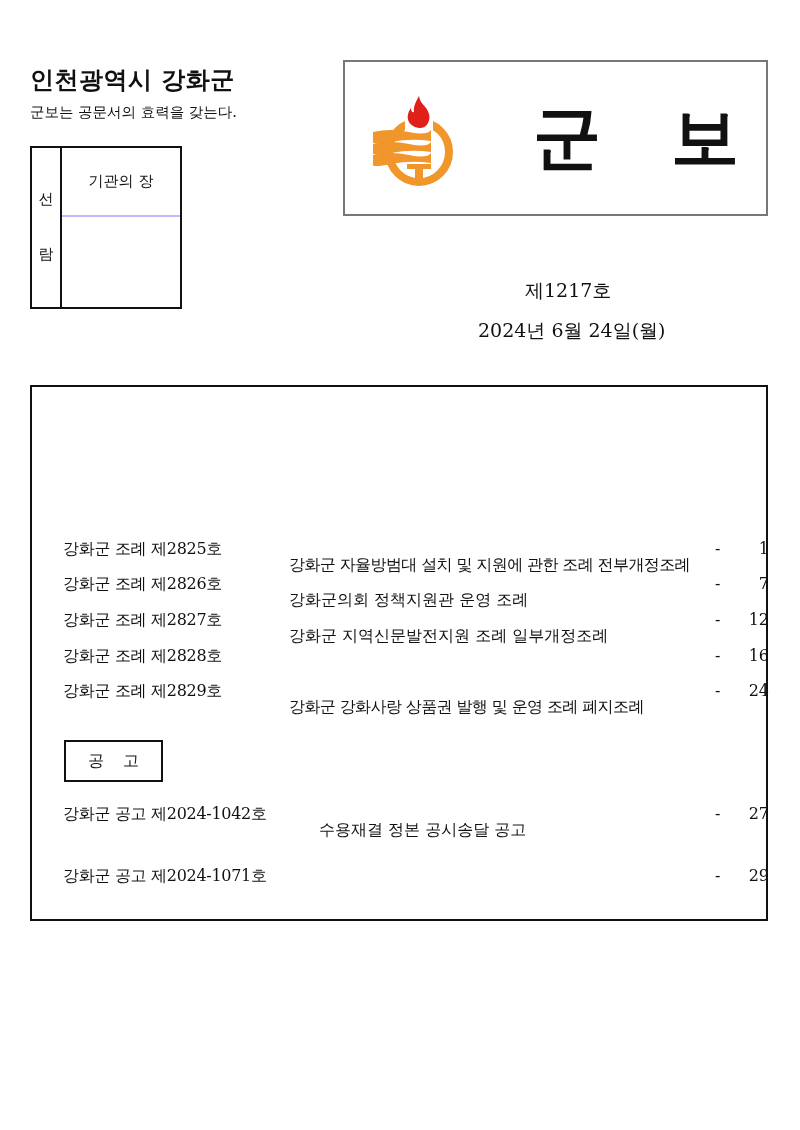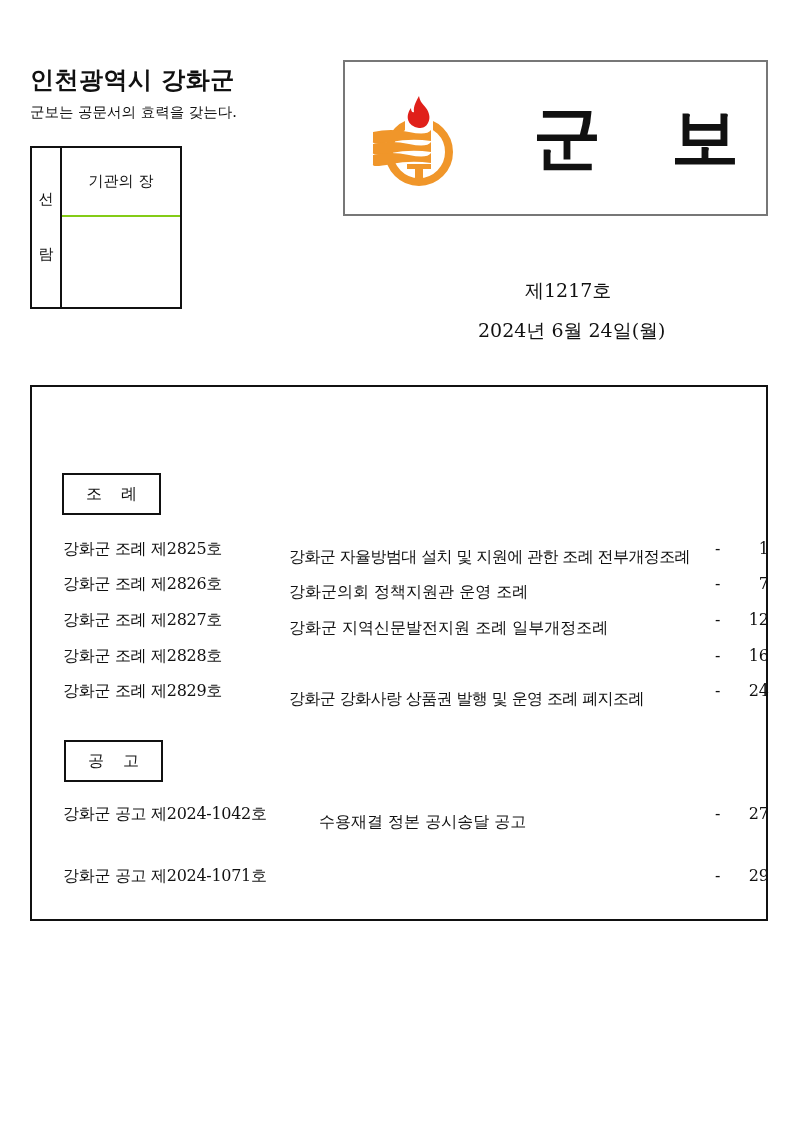--- a/index.html
+++ b/index.html
@@ -6,36 +6,36 @@
   body { width: 800px; height: 1130px; position: relative; overflow: hidden; color: #111; }
   .serif { font-family: "DejaVu Serif", "Liberation Serif", serif; }
   .sans { font-family: "DejaVu Sans", "Liberation Sans", sans-serif; }
 
   .org-title { position: absolute; left: 30px; top: 64px; font-size: 24px; font-weight: bold; letter-spacing: 0.5px; }
   .org-sub { position: absolute; left: 30px; top: 103px; font-size: 14.5px; }
 
   .overview { position: absolute; left: 30px; top: 146px; width: 152px; height: 163px; border: 2px solid #111; box-sizing: border-box; }
   .overview .side { position: absolute; left: 0; top: 0; width: 30px; height: 100%; border-right: 2px solid #111; box-sizing: border-box; }
   .overview .side span { position: absolute; left: 0; width: 28px; text-align: center; font-size: 15px; }
-  .overview .head-cell { position: absolute; left: 30px; top: 0; right: 0; height: 69px; border-bottom: 2px solid #84cc16; box-sizing: border-box; text-align: center; font-size: 15px; padding-top: 24px; }
+  .overview .head-cell { position: absolute; left: 30px; top: 0; right: 0; height: 69px; border-bottom: 2px solid #c4b5fd; box-sizing: border-box; text-align: center; font-size: 15px; padding-top: 24px; }
 
   .masthead { position: absolute; left: 343px; top: 60px; width: 425px; height: 156px; border: 2px solid #777; box-sizing: border-box; }
   .masthead .logo { position: absolute; left: 26px; top: 32px; width: 90px; height: 95px; }
   .masthead .title-ch { position: absolute; top: 36px; font-size: 68px; font-weight: bold; line-height: 80px; }
 
   .issue-no { position: absolute; left: 525px; top: 270px; font-size: 19px; margin-top: 8px; }
   .issue-date { position: absolute; left: 478px; top: 318px; font-size: 19px; }
 
   .toc { position: absolute; left: 30px; top: 385px; width: 738px; height: 536px; border: 2px solid #111; box-sizing: border-box; }
   .toc-title { position: absolute; left: 0; right: 0; top: 10px; text-align: center; font-size: 16px; word-spacing: 6px; }
   .section-box { position: absolute; left: 30px; width: 99px; height: 42px; border: 2px solid #111; box-sizing: border-box; text-align: center; line-height: 38px; font-size: 16px; word-spacing: 14px; }
 
   .row { position: absolute; left: 31px; width: 700px; height: 24px; font-size: 16px; }
   .row .code { position: absolute; left: 0; top: 0; white-space: nowrap; letter-spacing: -0.3px; }
-  .row .desc { position: absolute; left: 226px; top: 8px; white-space: nowrap; }
+  .row .desc { position: absolute; left: 226px; top: 16px; white-space: nowrap; }
   .row .desc.tight { letter-spacing: -0.6px; }
   .row .dash { position: absolute; left: 652px; top: 0; }
   .row .page { position: absolute; right: -6px; top: 0; text-align: right; min-width: 24px; }
   .subline { position: absolute; left: 257px; font-size: 14.5px; white-space: nowrap; letter-spacing: -0.7px; }
 </style>
 </head>
 <body>
 
 <div class="org-title sans">인천광역시 강화군</div>
 <div class="org-sub serif">군보는 공문서의 효력을 갖는다.</div>
@@ -68,21 +68,20 @@
   </div>
   <div class="title-ch sans" style="left:188px">군</div>
   <div class="title-ch sans" style="left:326px">보</div>
 </div>
 
 <div class="issue-no serif">제1217호</div>
 <div class="issue-date serif">2024년 6월 24일(월)</div>
 
 <div class="toc serif">
 
-  <div class="section-box" style="top:86px">조 례</div>
 
   <div class="row" style="top:152px">
     <span class="code">강화군 조례 제2825호</span>
     <span class="desc tight">강화군 자율방범대 설치 및 지원에 관한 조례 전부개정조례</span>
     <span class="dash">-</span>
     <span class="page">1</span>
   </div>
   <div class="row" style="top:187px">
     <span class="code">강화군 조례 제2826호</span>
     <span class="desc">강화군의회 정책지원관 운영 조례</span>

